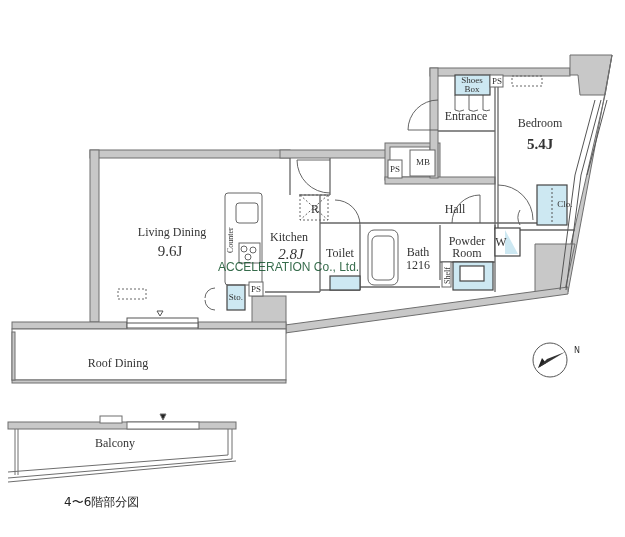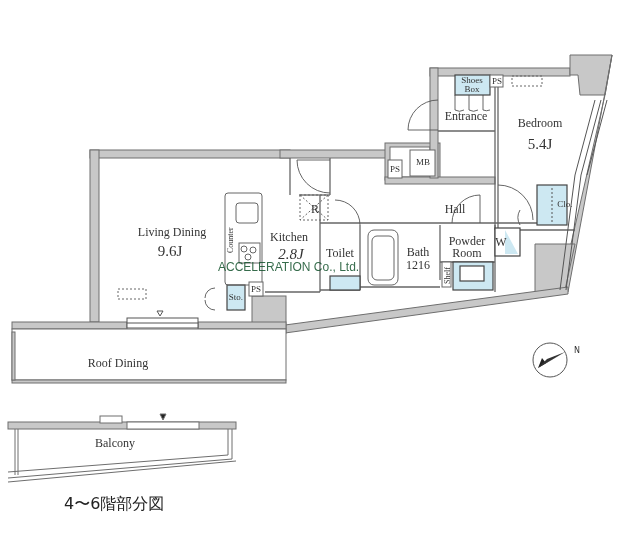--- a/index.html
+++ b/index.html
@@ -4,21 +4,21 @@
   <style>
     html, body { margin: 0; padding: 0; background: #ffffff; }
     body { width: 625px; height: 537px; position: relative; overflow: hidden; }
     .plan { position: absolute; left: 0; top: 0; width: 625px; height: 537px; }
     .lbl { position: absolute; font-family: "Liberation Serif", "DejaVu Serif", serif; color: #333; white-space: nowrap; line-height: 1; }
     .lbl.c { transform: translateX(-50%); text-align: center; }
     .sm { font-size: 9px; }
     .md { font-size: 12px; }
     .lg { font-size: 15px; }
     .watermark { position: absolute; font-family: "Liberation Sans", "DejaVu Sans", sans-serif; font-size: 12px; color: #14532d; letter-spacing: 0px; opacity: 0.85; text-align: right; }
-    .caption { position: absolute; font-family: "DejaVu Sans", "Liberation Sans", sans-serif; font-size: 16px; color: #222; }
+    .caption { position: absolute; font-family: "DejaVu Sans", "Liberation Sans", sans-serif; font-size: 12px; color: #222; }
     .vert { position: absolute; font-family: "Liberation Serif", serif; font-size: 8px; color: #333; transform: rotate(-90deg); transform-origin: left top; white-space: nowrap; }
   </style>
 </head>
 <body>
 
 <svg class="plan" viewBox="0 0 625 537" xmlns="http://www.w3.org/2000/svg">
   <g fill="none" stroke="#6e6e6e" stroke-width="1">
 
     <rect x="90" y="150" width="200" height="8" fill="#c8c8c8"></rect>
 
@@ -165,21 +165,21 @@
   </g>
 </svg>
 
 <div class="lbl c md" style="left:172px; top:226px;">Living Dining</div>
 <div class="lbl c lg" style="left:170px; top:244px;">9.6J</div>
 
 <div class="lbl c md" style="left:289px; top:231px;">Kitchen</div>
 <div class="lbl c lg" style="left:291px; top:247px;font-style:italic;">2.8J</div>
 
 <div class="lbl c md" style="left:540px; top:117px;">Bedroom</div>
-<div class="lbl c lg" style="left:540px; top:137px;">5.4J</div>
+<div class="lbl c lg" style="left:540px; top:137px;font-weight:bold;">5.4J</div>
 
 <div class="lbl c md" style="left:466px; top:110px;">Entrance</div>
 <div class="lbl c md" style="left:412px; top:203px;margin-left:43px;">Hall</div>
 <div class="lbl c md" style="left:340px; top:247px;">Toilet</div>
 <div class="lbl c md" style="left:418px; top:246px;">Bath</div>
 <div class="lbl c md" style="left:418px; top:259px;">1216</div>
 <div class="lbl c md" style="left:467px; top:235px;">Powder</div>
 <div class="lbl c md" style="left:467px; top:247px;">Room</div>
 <div class="lbl c md" style="left:118px; top:357px;">Roof Dining</div>
 <div class="lbl c md" style="left:115px; top:437px;">Balcony</div>

